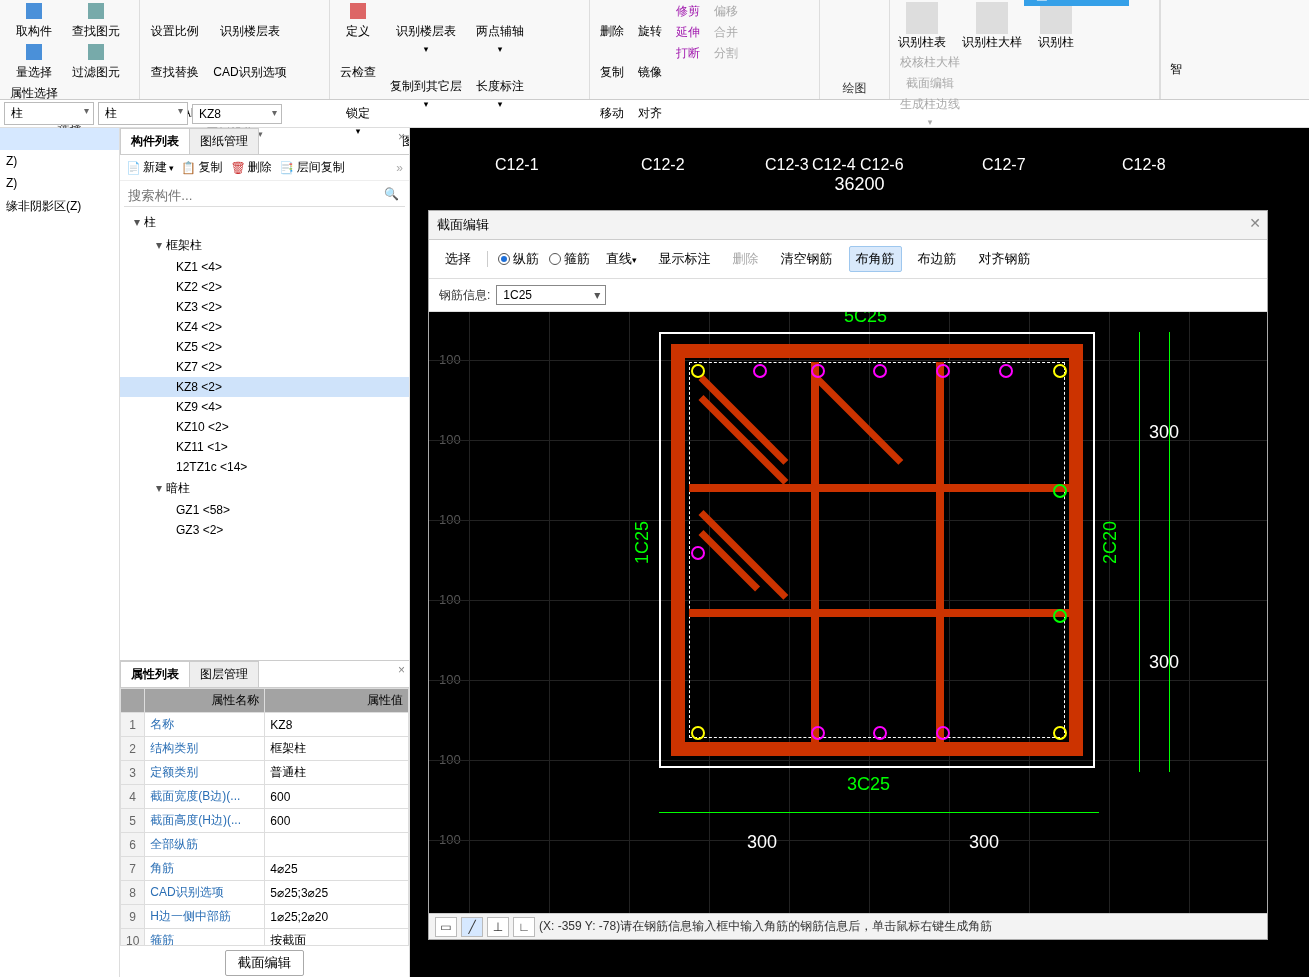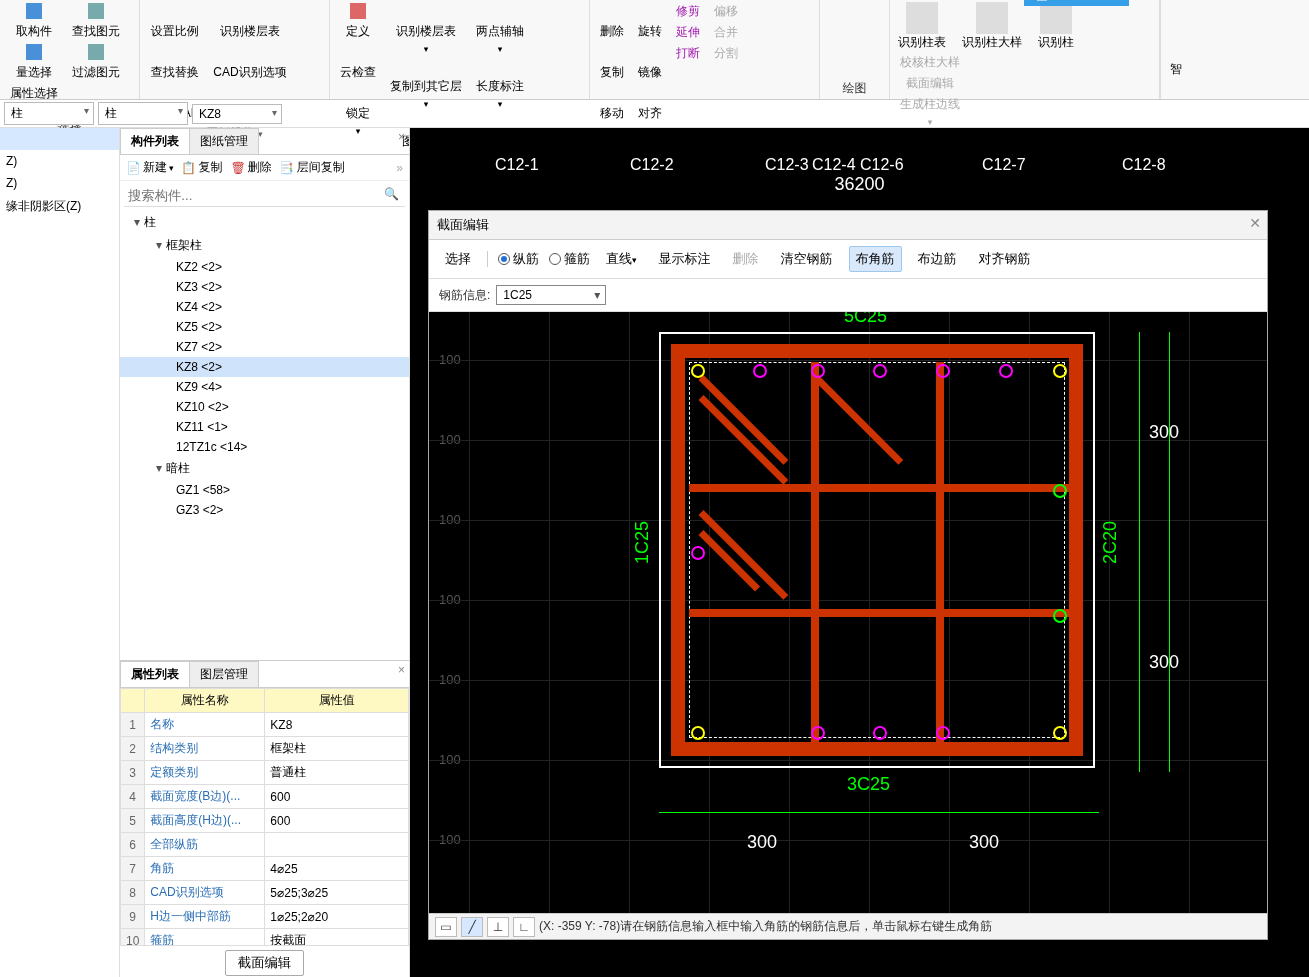--- a/index.html
+++ b/index.html
@@ -43,21 +43,21 @@
 .tree .node.l1 { padding-left: 14px; } .tree .node.l2 { padding-left: 36px; }
 .tree .node.l3 { padding-left: 56px; }
 .tree .node.sel { background: #cfe3fa; }
 .tree .arrow { display: inline-block; width: 10px; color: #555; }
 
 
 .prop-panel { border-top: 1px solid #ccc; height: 320px; display: flex; flex-direction: column; }
 .prop-table { flex: 1; overflow: auto; }
 .prop-table table { width: 100%; border-collapse: collapse; }
 .prop-table th, .prop-table td { border: 1px solid #ddd; padding: 3px 5px; font-size: 12px; text-align: left; }
-.prop-table th { background: #fef9c3; font-weight: normal; text-align: center; }
+.prop-table th { background: #a3a3a3; font-weight: normal; text-align: right; }
 .prop-table td.idx { width: 24px; text-align: center; background: #f3f3f3; color: #666; }
 .prop-table td.name { color: #2b6fb5; width: 120px; }
 .prop-footer { padding: 4px; text-align: center; border-top: 1px solid #ddd; }
 .prop-footer button { padding: 3px 12px; border: 1px solid #aaa; background: #fff; cursor: pointer; border-radius: 2px; }
 
 
 .canvas-wrap { flex: 1; position: relative; background: #000; }
 .axis-labels { position: absolute; top: 28px; left: 0; right: 0; display: flex; justify-content: space-around; color: #fff; font-size: 16px; }
 .axis-labels span { position: relative; }
 .axis-big { position: absolute; top: 46px; left: 0; right: 0; text-align: center; color: #fff; font-size: 18px; }
@@ -373,20 +373,21 @@
         </div>
       <span style="margin-left:auto;color:#aaa;cursor:pointer">»</span>
     </div>
     <div class="search-row">
       <input placeholder="搜索构件..." style="">
       <span class="mag">🔍</span>
     </div>
     <div class="tree" id="tree">
         <div class="node l1"><span class="arrow">▾</span>柱</div>
         <div class="node l2"><span class="arrow">▾</span>框架柱</div>
+        <div class="node l3">KZ1  &lt;4&gt;</div>
         <div class="node l3">KZ2  &lt;2&gt;</div>
         <div class="node l3">KZ3  &lt;2&gt;</div>
         <div class="node l3">KZ4  &lt;2&gt;</div>
         <div class="node l3">KZ5  &lt;2&gt;</div>
         <div class="node l3">KZ7  &lt;2&gt;</div>
         <div class="node l3 sel">KZ8  &lt;2&gt;</div>
         <div class="node l3">KZ9  &lt;4&gt;</div>
         <div class="node l3">KZ10  &lt;2&gt;</div>
         <div class="node l3">KZ11  &lt;1&gt;</div>
         <div class="node l3">12TZ1c  &lt;14&gt;</div>
@@ -466,21 +467,21 @@
       </div>
       <div class="prop-footer">
         <button><span>截面编辑</span></button>
       </div>
     </div>
   </div>
 
   <div class="canvas-wrap">
     <div class="axis-labels">
       <span style="position:absolute;left:85px">C12-1</span>
-      <span style="position:absolute;left:220px">C12-2</span>
+      <span style="position:absolute;left:231px">C12-2</span>
       <span style="position:absolute;left:355px">C12-3</span>
       <span style="position:absolute;left:402px">C12-4</span>
       <span style="position:absolute;left:450px">C12-6</span>
       <span style="position:absolute;left:572px">C12-7</span>
       <span style="position:absolute;left:712px">C12-8</span>
     </div>
     <div class="axis-big"><span>36200</span></div>
   </div>
 </div>
 

